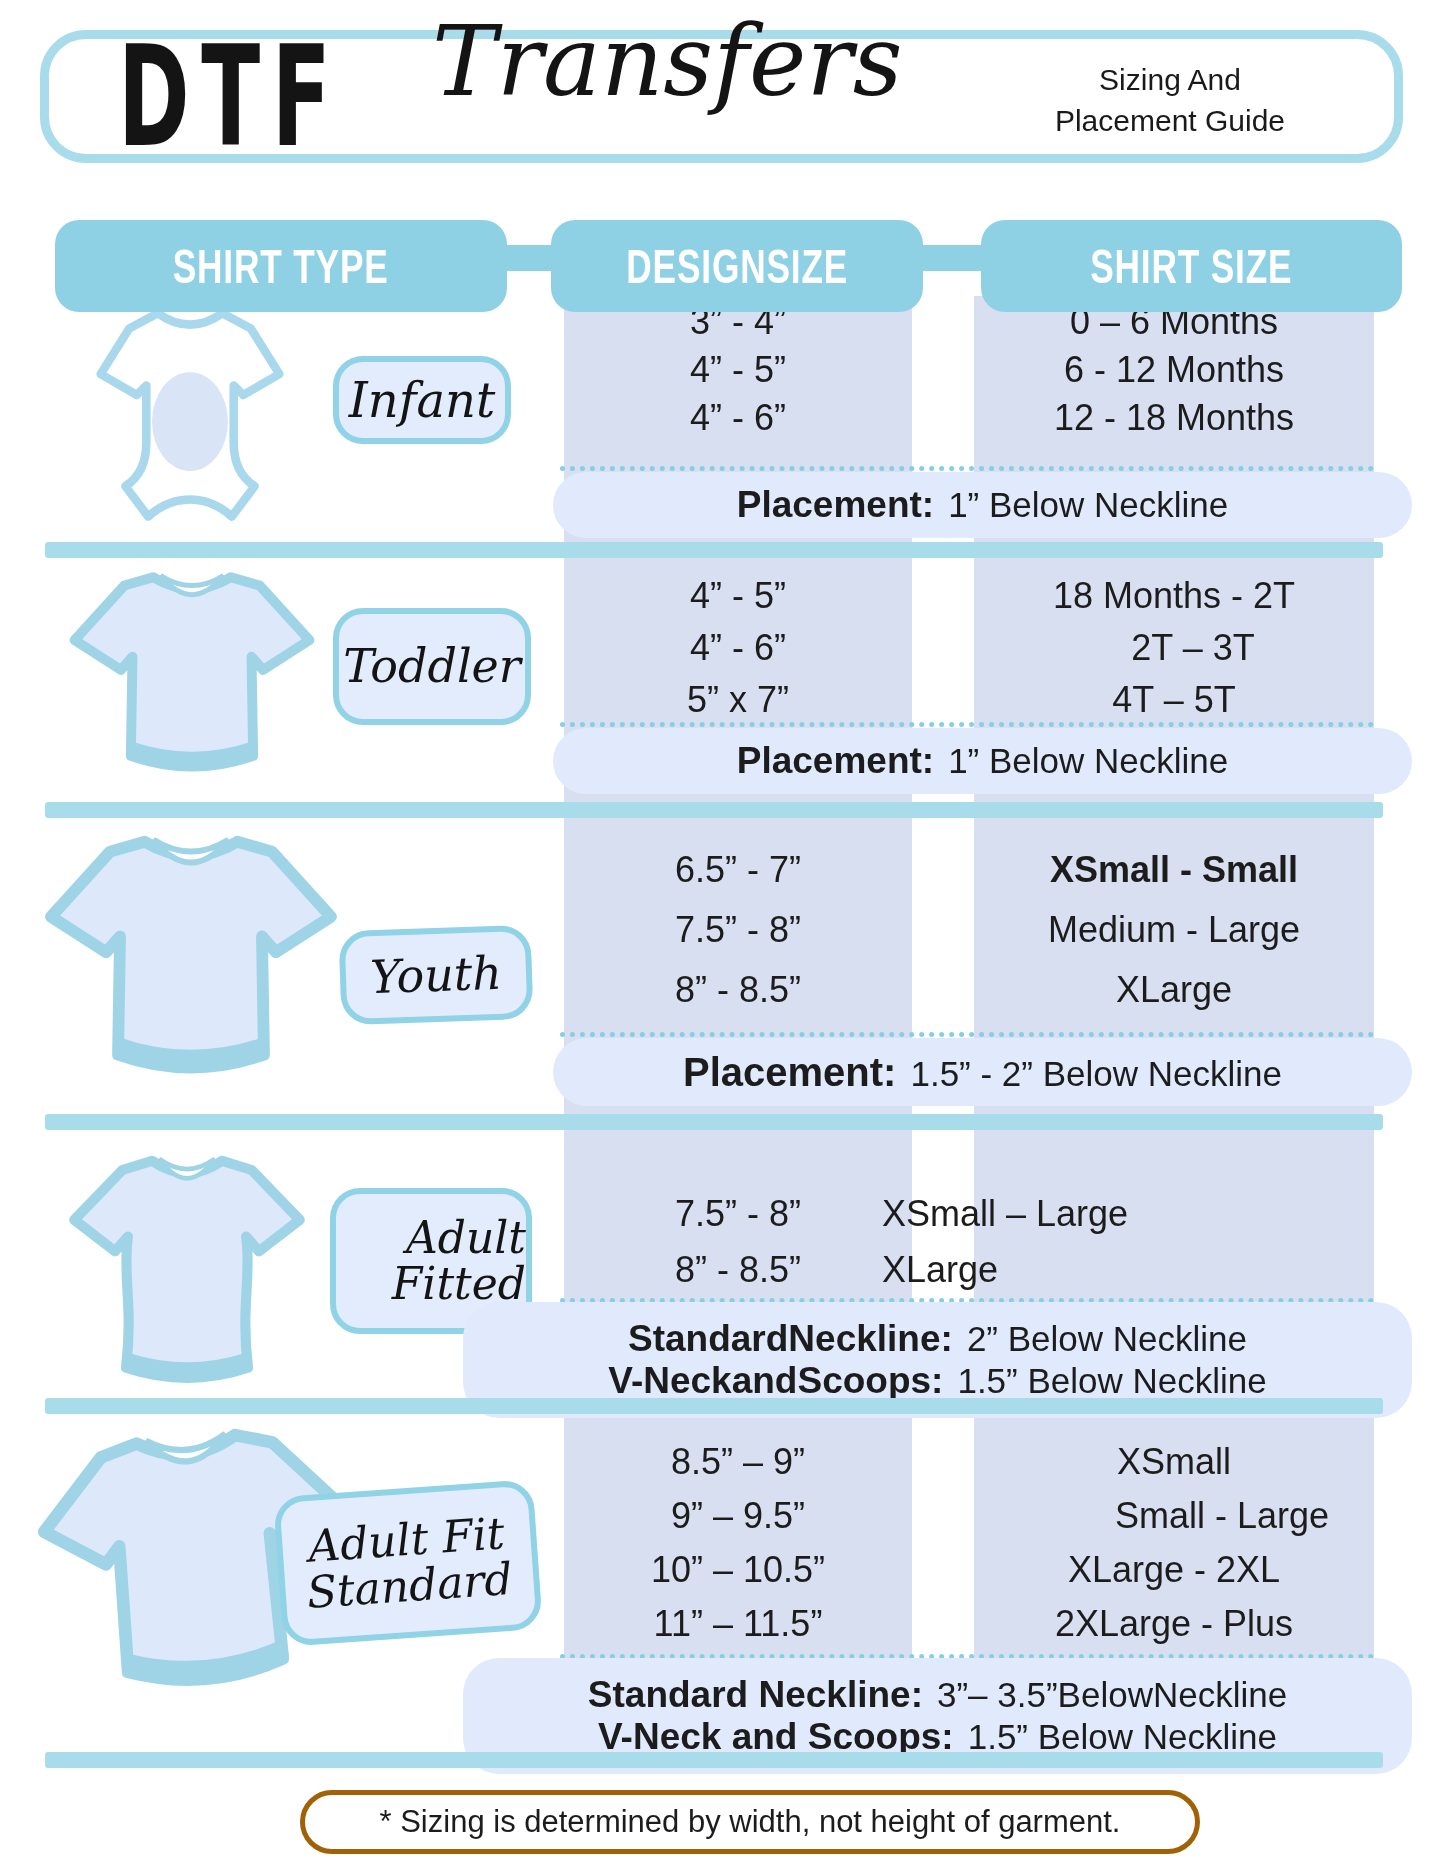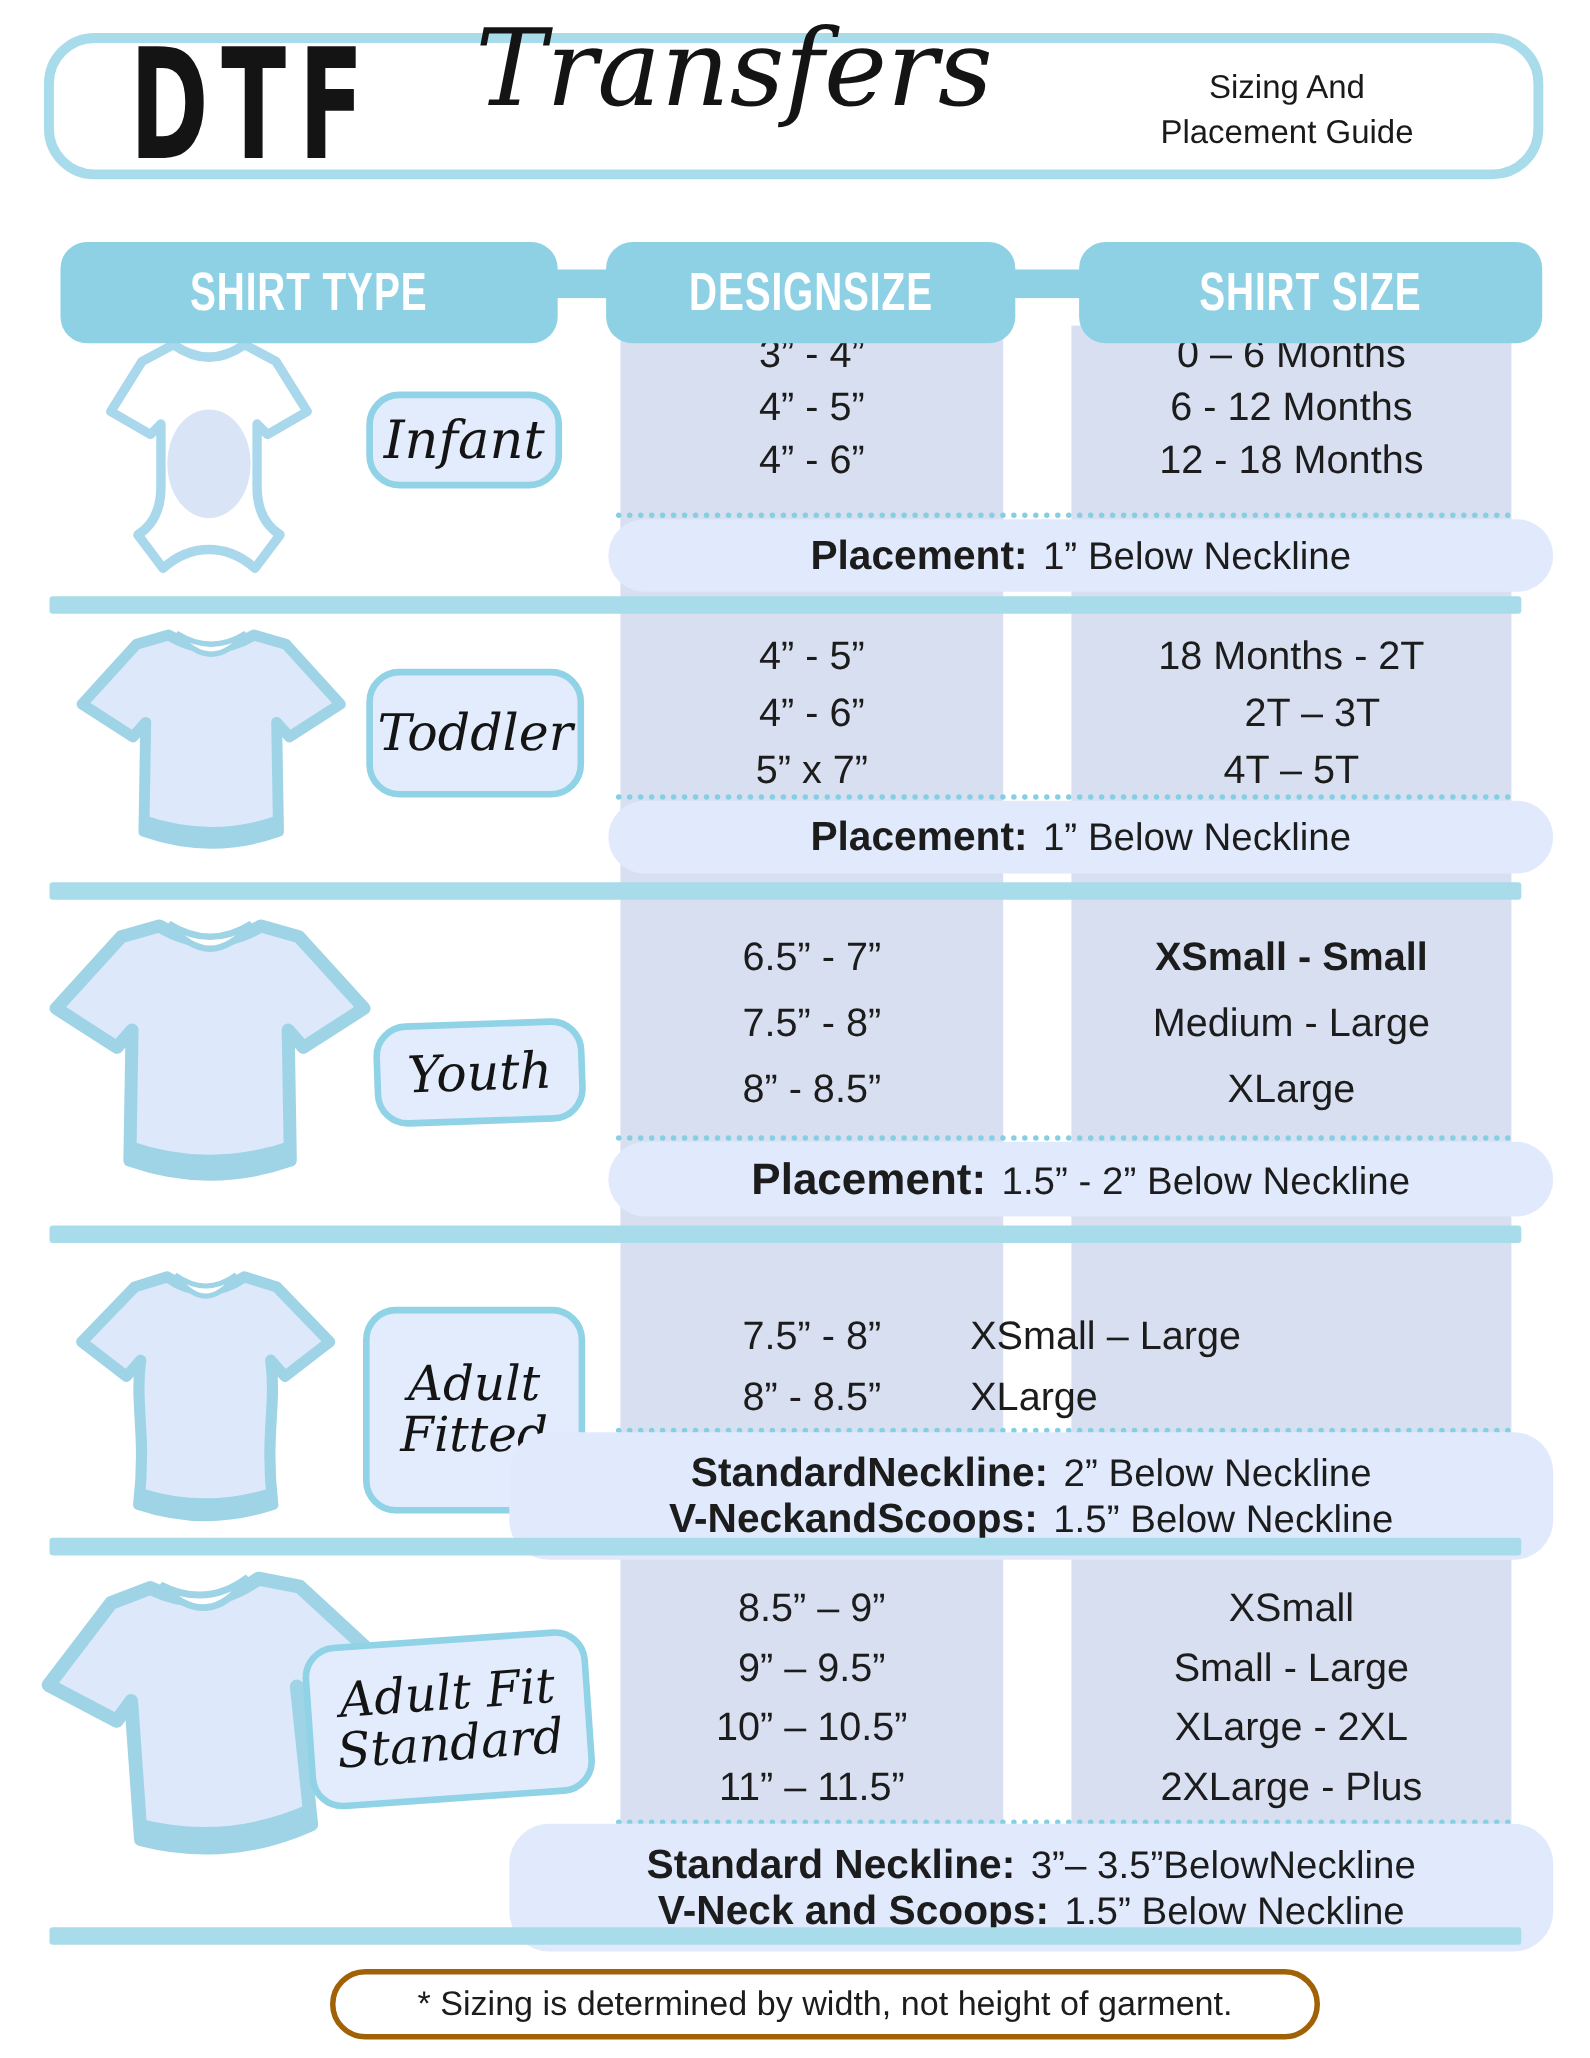--- a/index.html
+++ b/index.html
@@ -151,21 +151,21 @@
   </div>
   <div class="abs divider" style="top:1114px;"></div>
 
   <div class="abs" style="left:66px;top:1146px;z-index:2;">
     <svg width="242" height="242" viewBox="0 0 260 262">
       <path d="M92,16 Q130,42 168,16 L200,26 L252,80 L208,114 L194,98 C200,142 188,172 196,240 Q130,262 64,240 C72,172 60,142 66,98 L52,114 L8,80 L60,26 Z" fill="#dde8fb" stroke="#9fd4e6" stroke-width="11" stroke-linejoin="round"></path>
       <path d="M100,14 Q130,36 160,14 Q130,56 100,14 Z" fill="#ffffff" stroke="#9fd4e6" stroke-width="5"></path>
       <path d="M64,240 Q130,262 196,240 L193,224 Q130,244 67,224 Z" fill="#9fd4e6"></path>
     </svg>
   </div>
-  <div class="abs labelbox" style="left:330px;top:1188px;width:202px;height:188px;">
+  <div class="abs labelbox" style="left:330px;top:1188px;width:202px;height:146px;align-items:flex-end;">
     <span class="script" style="font-size:44px;">Adult</span>
     <span class="script" style="font-size:44px;">Fitted</span>
   </div>
   <div class="abs cell mid" style="top:1192px;">7.5” - 8”</div>
   <div class="abs cell mid" style="top:1248px;">8” - 8.5”</div>
   <div class="abs cell leftalign" style="left:882px;top:1192px;width:420px;font-size:36px;line-height:44px;z-index:2;white-space:nowrap;">XSmall – Large</div>
   <div class="abs cell leftalign" style="left:882px;top:1248px;width:420px;font-size:36px;line-height:44px;z-index:2;white-space:nowrap;">XLarge</div>
   <div class="abs dotted" style="left:560px;top:1298px;width:814px;"></div>
   <div class="abs pbar" style="left:463px;top:1302px;width:949px;height:116px;">
     <div class="pline">
@@ -186,21 +186,21 @@
   </div>
   <div class="abs labelbox" style="left:278px;top:1488px;width:260px;height:150px;transform:rotate(-4deg);">
     <span class="script" style="font-size:44px;">Adult Fit</span>
     <span class="script" style="font-size:44px;">Standard</span>
   </div>
   <div class="abs cell mid" style="top:1440px;">8.5” – 9”</div>
   <div class="abs cell mid" style="top:1494px;">9” – 9.5”</div>
   <div class="abs cell mid" style="top:1548px;">10” – 10.5”</div>
   <div class="abs cell mid" style="top:1602px;">11” – 11.5”</div>
   <div class="abs cell right" style="top:1440px;">XSmall</div>
-  <div class="abs cell right" style="top:1494px;">Small - Large</div>
+  <div class="abs cell right" style="top:1494px;margin-left:48px;">Small - Large</div>
   <div class="abs cell right" style="top:1548px;">XLarge - 2XL</div>
   <div class="abs cell right" style="top:1602px;">2XLarge - Plus</div>
   <div class="abs dotted" style="left:560px;top:1654px;width:814px;"></div>
   <div class="abs pbar" style="left:463px;top:1658px;width:949px;height:116px;">
     <div class="pline">
       <span class="plabel">Standard Neckline:</span><span class="pvalue">3”– 3.5”BelowNeckline</span>
     </div>
     <div class="pline">
       <span class="plabel">V-Neck and Scoops:</span><span class="pvalue">1.5” Below Neckline</span>
     </div>

